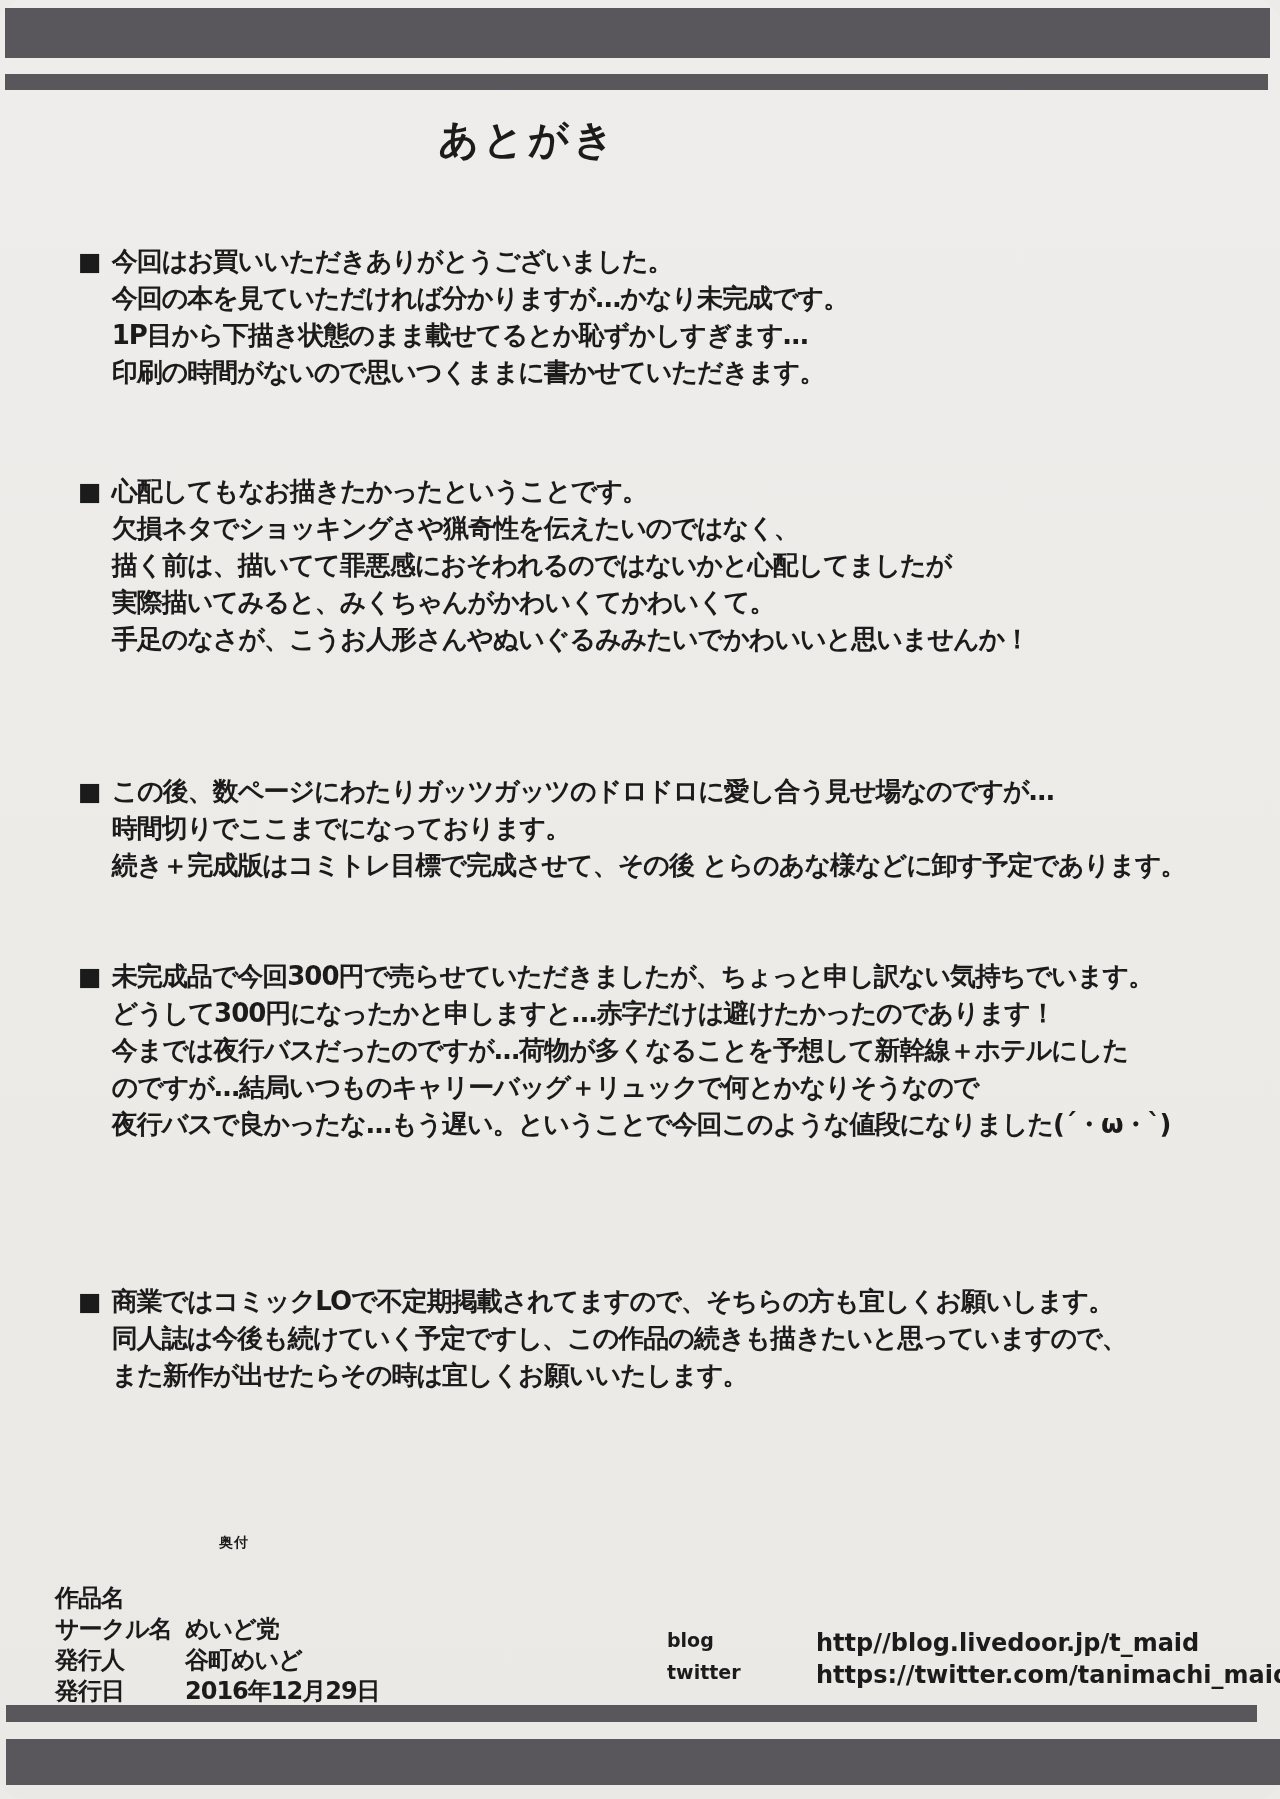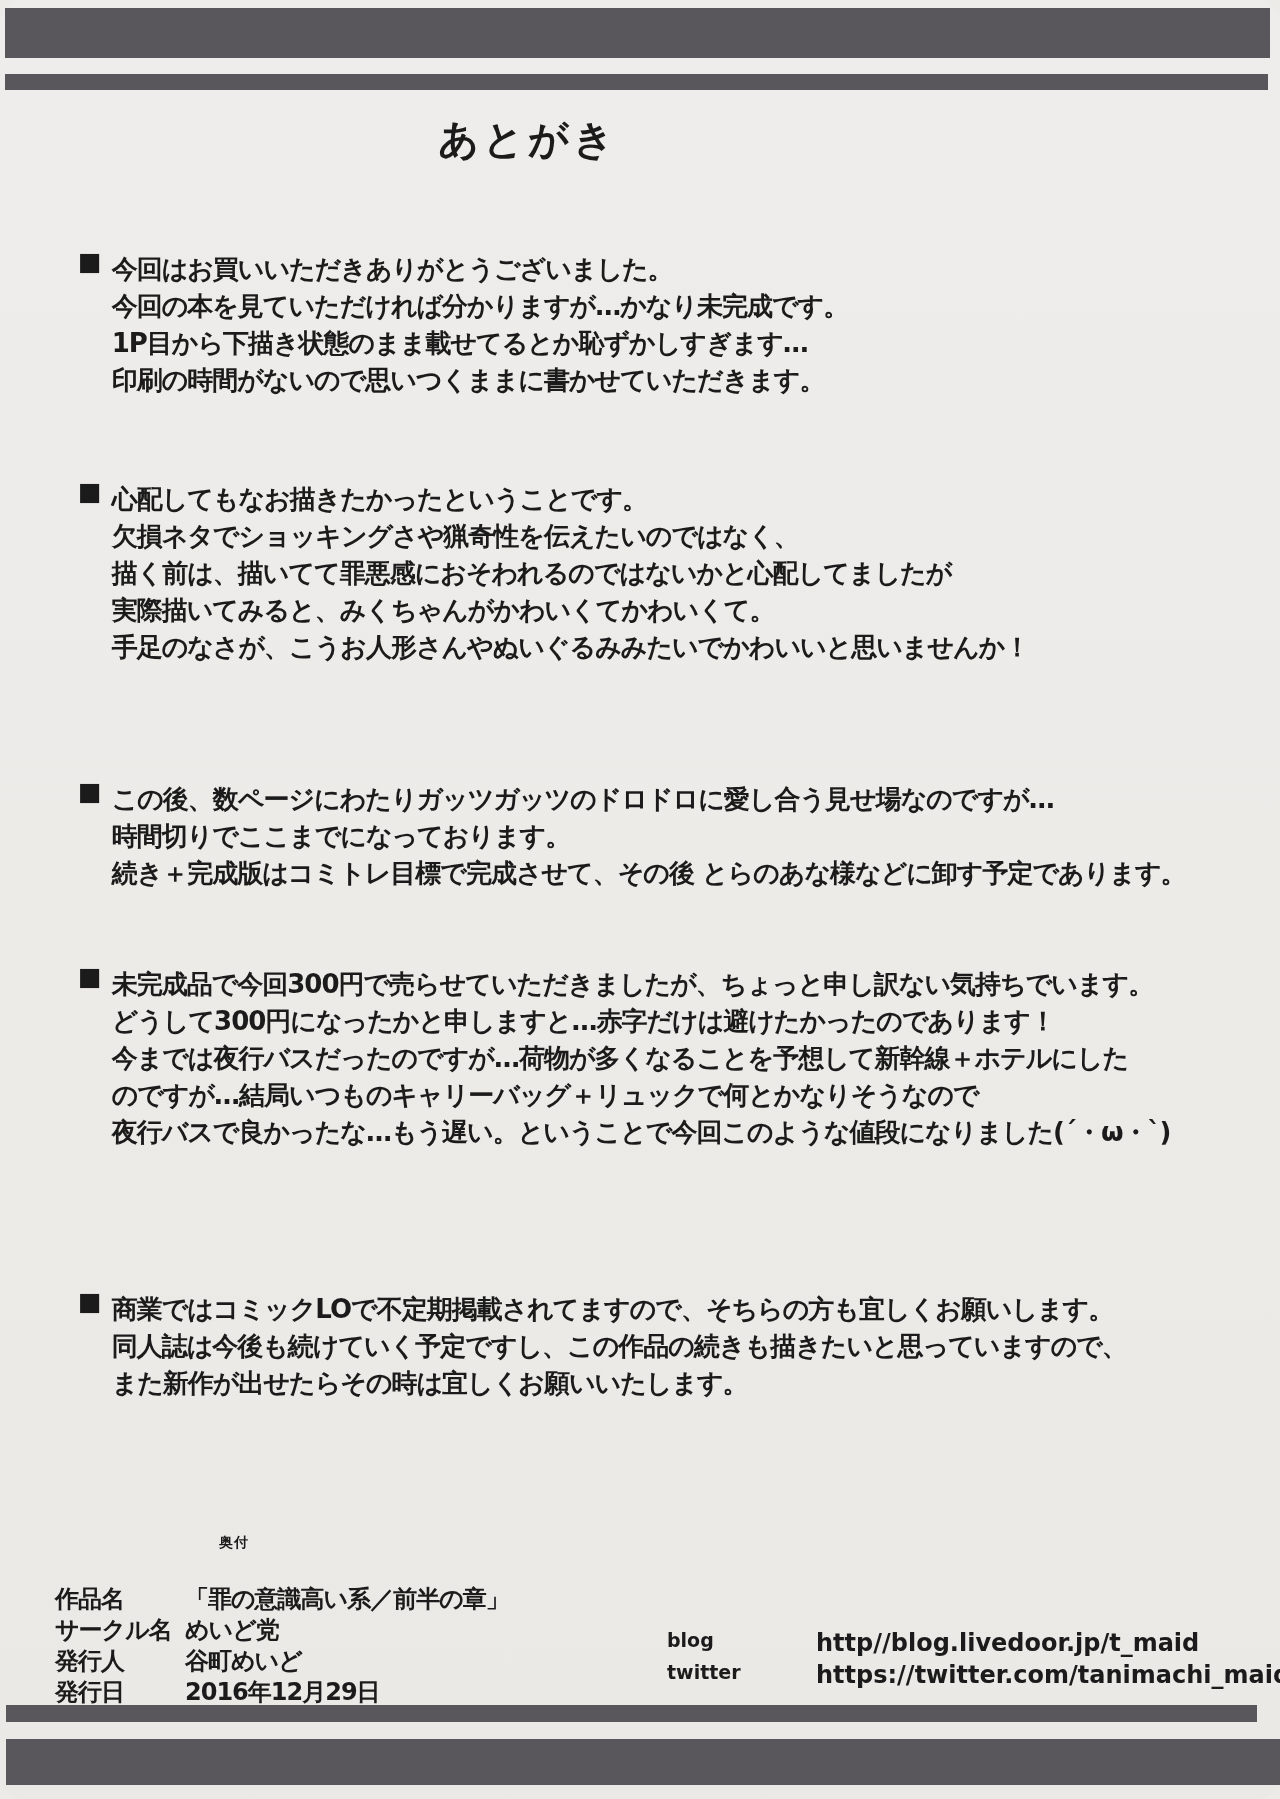--- a/index.html
+++ b/index.html
@@ -22,38 +22,38 @@
     text-align:center;font-size:40px;font-weight:700;letter-spacing:4px;
   }
   .para{
     position:absolute;left:78px;
     display:flex;align-items:flex-start;
   }
   .bullet{
     font-size:25px;line-height:37px;
     margin-right:10px;flex:0 0 auto;
   }
-  .lines{flex:0 0 auto;margin-top:8px;}
+  .lines{flex:0 0 auto;}
   .line{
     font-size:26px;line-height:37px;font-weight:600;
     white-space:nowrap;letter-spacing:-1px;
   }
   .p1{top:243px;}
   .p2{top:473px;}
   .p3{top:773px;}
   .p4{top:958px;}
   .p5{top:1283px;}
   .colophon-heading{
     position:absolute;left:219px;top:1534px;
     font-size:14px;font-weight:600;letter-spacing:1px;
   }
   .colophon{
     position:absolute;left:55px;top:1583px;
   }
-  .colophon-row{display:flex;height:31px;align-items:center;}
+  .colophon-row{display:flex;height:31px;align-items:flex-end;}
   .colophon-label{
     width:130px;flex:0 0 auto;
     font-size:24px;font-weight:600;white-space:nowrap;letter-spacing:-1px;
   }
   .colophon-value{
     font-size:24px;font-weight:600;white-space:nowrap;letter-spacing:-1px;
   }
   .links{
     position:absolute;left:667px;top:1629px;
   }
@@ -124,21 +124,20 @@
       <div class="line">同人誌は今後も続けていく予定ですし、この作品の続きも描きたいと思っていますので、</div>
       <div class="line">また新作が出せたらその時は宜しくお願いいたします。</div>
     </div>
   </div>
 
   <div class="colophon-heading">奥付</div>
 
   <div class="colophon">
     <div class="colophon-row">
       <span class="colophon-label">作品名</span>
-      <span class="colophon-value">「罪の意識高い系／前半の章」</span>
     </div>
     <div class="colophon-row">
       <span class="colophon-label">サークル名</span>
       <span class="colophon-value">めいど党</span>
     </div>
     <div class="colophon-row">
       <span class="colophon-label">発行人</span>
       <span class="colophon-value">谷町めいど</span>
     </div>
     <div class="colophon-row">

